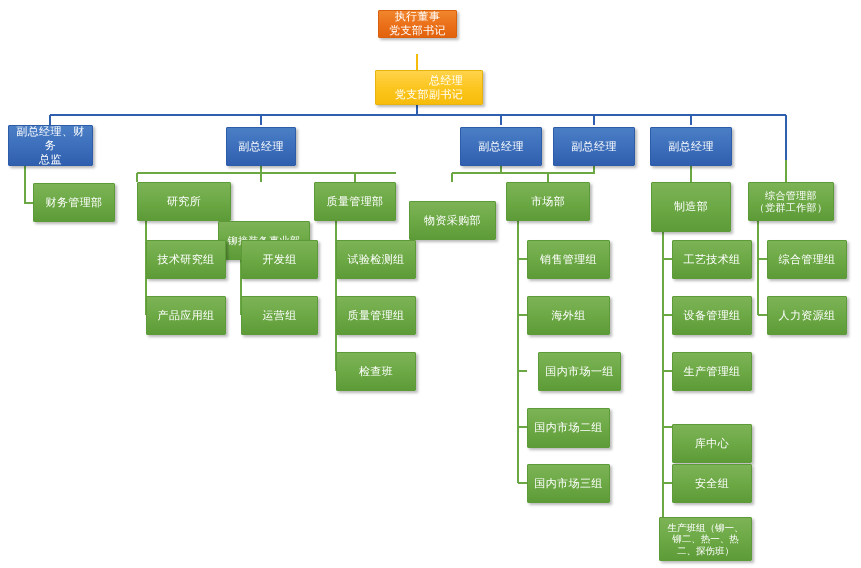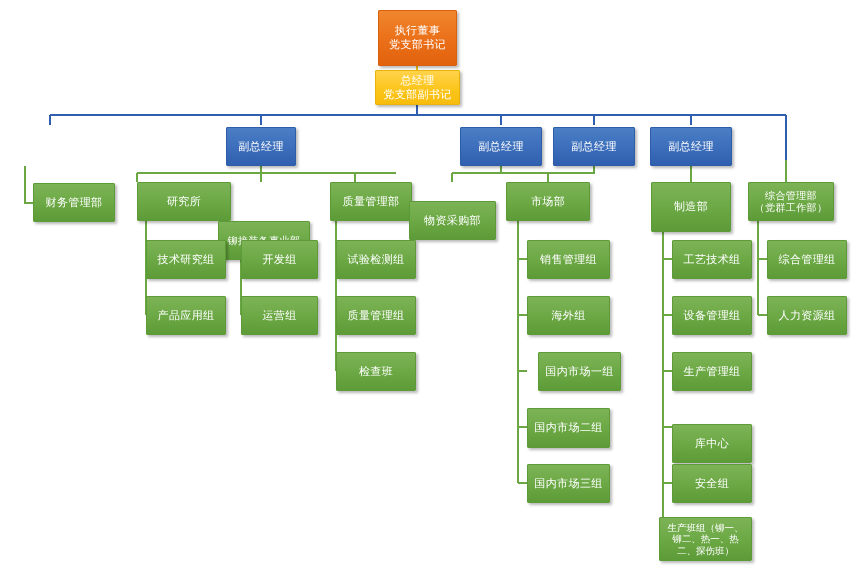--- a/index.html
+++ b/index.html
@@ -111,35 +111,37 @@
       <path d="M663,427 L672,427"></path>
       <path d="M663,483 L672,483"></path>
       <path d="M663,539 L672,539"></path>
 
       <path d="M758,221 L758,315"></path>
       <path d="M758,259 L767,259"></path>
       <path d="M758,315 L767,315"></path>
     </g>
   </svg>
 
-  <div class="node exec" style="left:378px;top:10px;width:79px;height:56px;">执行董事
+  <div class="node exec" style="left:378px;top:10px;width:79px;height:28px;">执行董事
 党支部书记</div>
 
-  <div class="node gm" style="left:375px;top:70px;width:85px;height:35px;">总经理
+  <div class="node gm" style="left:375px;top:70px;width:108px;height:35px;text-align:right;">总经理
 党支部副书记</div>
 
+  <div class="node vp" style="left:8px;top:125px;width:85px;height:41px;">副总经理、财务
+总监</div>
   <div class="node vp" style="left:226px;top:127px;width:70px;height:39px;">副总经理</div>
   <div class="node vp" style="left:460px;top:127px;width:82px;height:39px;">副总经理</div>
   <div class="node vp" style="left:553px;top:127px;width:82px;height:39px;">副总经理</div>
   <div class="node vp" style="left:650px;top:127px;width:82px;height:39px;">副总经理</div>
 
   <div class="node dept" style="left:33px;top:183px;width:82px;height:39px;">财务管理部</div>
   <div class="node dept" style="left:137px;top:182px;width:94px;height:39px;">研究所</div>
   <div class="node dept small" style="left:218px;top:182px;width:92px;height:39px;margin-top:39px;">铆接装备事业部</div>
-  <div class="node dept" style="left:314px;top:182px;width:82px;height:39px;margin-left:16px;">质量管理部</div>
+  <div class="node dept" style="left:314px;top:182px;width:82px;height:39px;">质量管理部</div>
   <div class="node dept" style="left:409px;top:182px;width:87px;height:39px;margin-top:19px;">物资采购部</div>
   <div class="node dept" style="left:506px;top:182px;width:84px;height:39px;">市场部</div>
   <div class="node dept" style="left:651px;top:182px;width:80px;height:50px;">制造部</div>
   <div class="node dept small" style="left:748px;top:182px;width:86px;height:39px;">综合管理部
 （党群工作部）</div>
 
   <div class="node team" style="left:146px;top:240px;width:80px;height:39px;">技术研究组</div>
   <div class="node team" style="left:146px;top:296px;width:80px;height:39px;">产品应用组</div>
 
   <div class="node team" style="left:241px;top:240px;width:77px;height:39px;">开发组</div>

